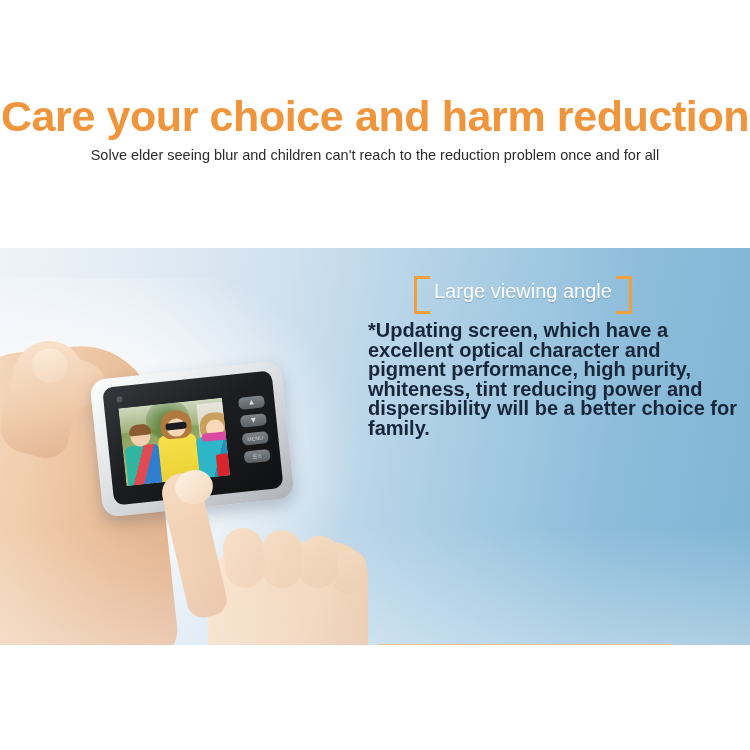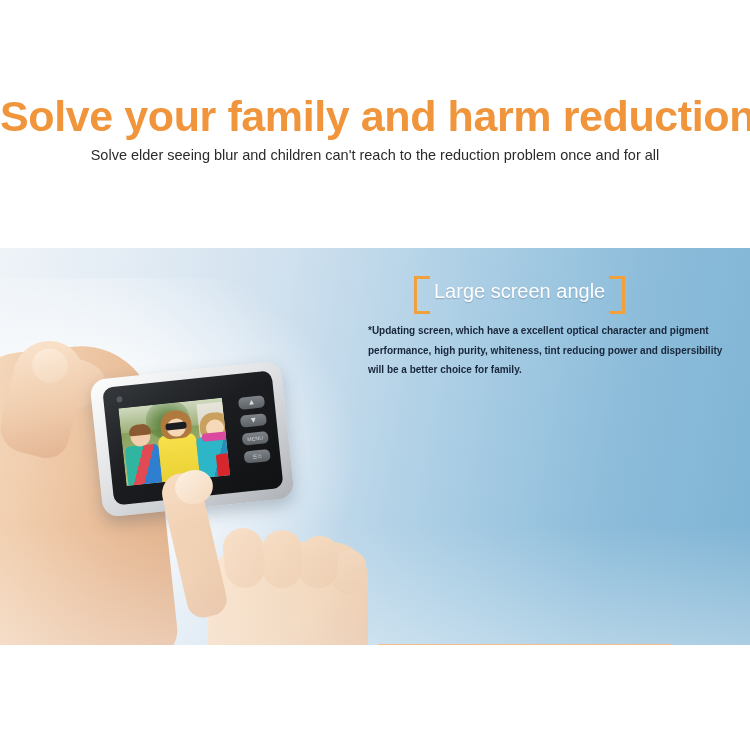--- a/index.html
+++ b/index.html
@@ -28,21 +28,21 @@
 
   
   .rtcol{position:absolute;left:368px;top:28px;width:372px;}
   .badge{position:relative;display:inline-block;margin-left:46px;padding:2px 20px 4px 20px;}
   .badge .brk{position:absolute;top:0;width:13px;height:100%;
               border-top:3px solid #F0A03C;border-bottom:3px solid #F0A03C;}
   .badge .brk.l{left:0;border-left:3px solid #F0A03C;}
   .badge .brk.r{right:0;border-right:3px solid #F0A03C;}
   .badge .txt{font-size:20px;line-height:26px;color:#ffffff;white-space:nowrap;
               text-shadow:0 1px 1px rgba(60,90,120,.35);}
-  .bodycopy{margin-top:13px;font-size:10px;line-height:19.5px;color:#18263a;
+  .bodycopy{margin-top:13px;font-size:20px;line-height:19.5px;color:#18263a;
             font-weight:600;}
 
   
   .photoframe{position:absolute;left:378px;top:396px;width:294px;height:190px;
               border:2px solid #E79B45;background:#e9e6e0;box-sizing:border-box;
               padding:7px 7px 0 7px;}
 
   
   .scene{position:absolute;left:0;top:0;width:368px;height:397px;}
 
@@ -136,21 +136,21 @@
       background:#d8262c;border-radius:2px;}
   .fam .gal .scarf{position:absolute;left:6px;top:18px;width:28px;height:8px;
       background:#d94aa0;border-radius:4px;}
 </style>
 </head>
 <body>
 
 <div class="page">
 
   <div class="header">
-    <div class="headline">Solve your family and harm reduction</div>
+    <div class="headline">Care your choice and harm reduction</div>
     <div class="subhead">Solve elder seeing blur and children can't reach to the reduction problem once and for all</div>
   </div>
 
   <div class="banner">
     <div class="glow"></div>
 
     <div class="scene">
 
       <div class="palm">
         <div class="knu"></div>
@@ -214,21 +214,21 @@
         <div class="f3"></div>
         <div class="f2"></div>
         <div class="fi"></div>
         <div class="ftip"></div>
       </div>
     </div>
 
     <div class="rtcol">
       <div class="badge">
         <span class="brk l"></span>
-        <span class="txt">Large screen angle</span>
+        <span class="txt">Large viewing angle</span>
         <span class="brk r"></span>
       </div>
       <div class="bodycopy">*Updating screen, which have a excellent optical character and pigment performance, high purity, whiteness, tint reducing power and dispersibility will be a better choice for family.</div>
     </div>
 
     <div class="photoframe">
       
 
       
     </div>

